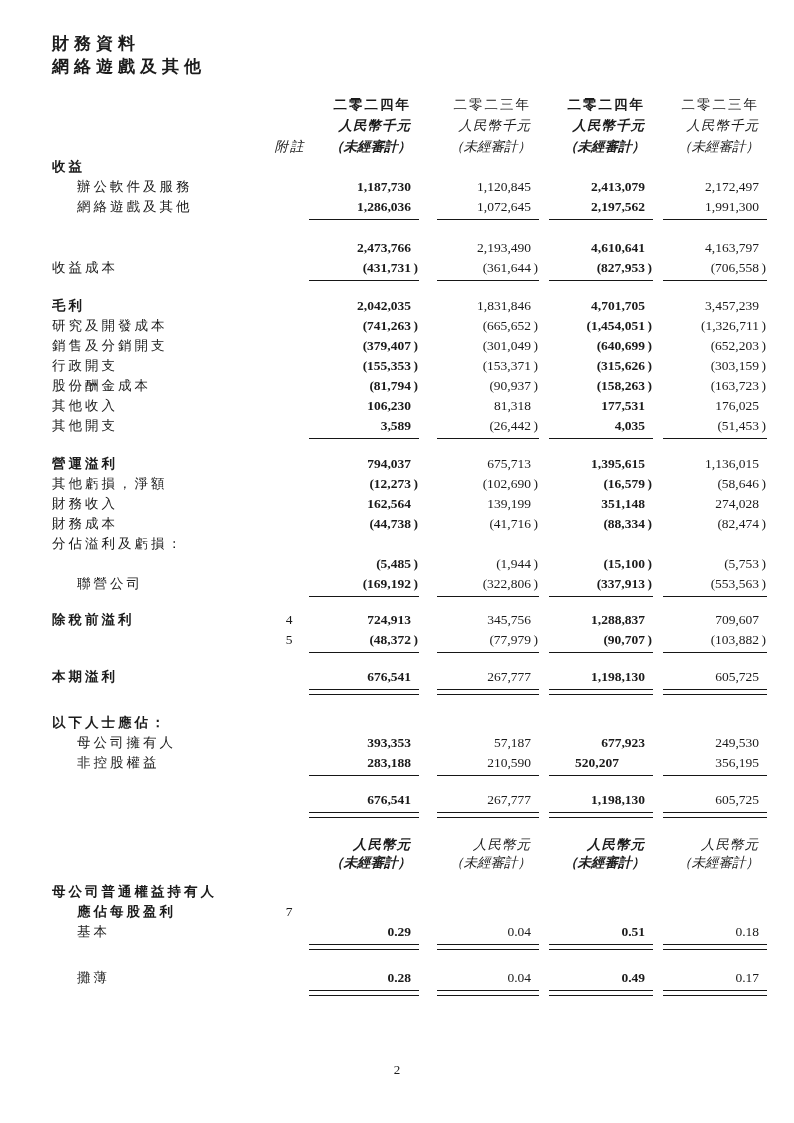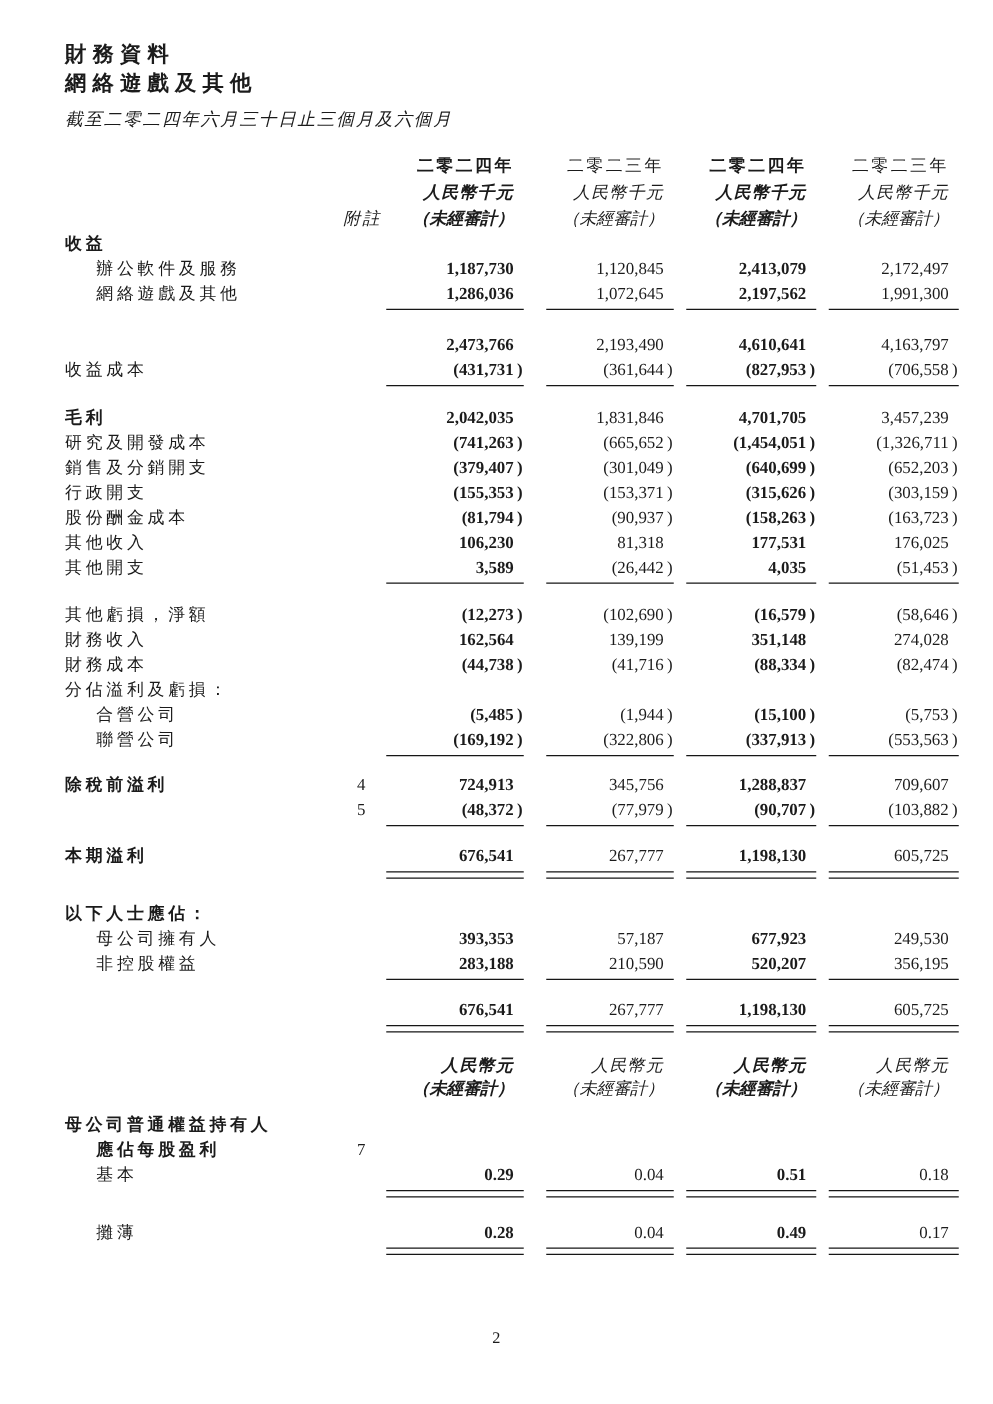--- a/index.html
+++ b/index.html
@@ -44,21 +44,20 @@
 
   .pageno { position: absolute; left: 0; right: 0; top: 1062px; text-align: center; font-size: 13px; }
 </style>
 </head>
 <body>
 
 <div class="page">
   <div class="content">
     <h1 class="t1">財務資料</h1>
     <h1 class="t1">網絡遊戲及其他</h1>
-    <p class="subtitle">截至二零二四年六月三十日止三個月及六個月</p>
 
     <div class="tbl" id="statement-table">
         <div class="trow hline21">
           <div class="num yr b" style="grid-column: 3;">二零二四年</div>
           <div class="num yr" style="grid-column: 5;">二零二三年</div>
           <div class="num yr b" style="grid-column: 7;">二零二四年</div>
           <div class="num yr" style="grid-column: 9;">二零二三年</div>
         </div>
         <div class="trow hline21">
           <div class="num it u b" style="grid-column: 3;">人民幣千元</div>
@@ -167,20 +166,27 @@
           <div class="num" style="grid-column: 9;">(51,453<span class="cp">)</span></div>
         </div>
         <div class="trow rule-row">
           <div class="rs" style="grid-column: 3;"></div>
           <div class="rs" style="grid-column: 5;"></div>
           <div class="rs" style="grid-column: 7;"></div>
           <div class="rs" style="grid-column: 9;"></div>
         </div>
         <div class="spacer" style="height: 13px;"></div>
         <div class="trow r20">
+          <div class="lbl b">營運溢利</div>
+          <div class="num b" style="grid-column: 3;">794,037</div>
+          <div class="num" style="grid-column: 5;">675,713</div>
+          <div class="num b" style="grid-column: 7;">1,395,615</div>
+          <div class="num" style="grid-column: 9;">1,136,015</div>
+        </div>
+        <div class="trow r20">
           <div class="lbl">其他虧損，淨額</div>
           <div class="num b" style="grid-column: 3;">(12,273<span class="cp">)</span></div>
           <div class="num" style="grid-column: 5;">(102,690<span class="cp">)</span></div>
           <div class="num b" style="grid-column: 7;">(16,579<span class="cp">)</span></div>
           <div class="num" style="grid-column: 9;">(58,646<span class="cp">)</span></div>
         </div>
         <div class="trow r20">
           <div class="lbl">財務收入</div>
           <div class="num b" style="grid-column: 3;">162,564</div>
           <div class="num" style="grid-column: 5;">139,199</div>
@@ -191,21 +197,20 @@
           <div class="lbl">財務成本</div>
           <div class="num b" style="grid-column: 3;">(44,738<span class="cp">)</span></div>
           <div class="num" style="grid-column: 5;">(41,716<span class="cp">)</span></div>
           <div class="num b" style="grid-column: 7;">(88,334<span class="cp">)</span></div>
           <div class="num" style="grid-column: 9;">(82,474<span class="cp">)</span></div>
         </div>
         <div class="trow r20">
           <div class="lbl">分佔溢利及虧損：</div>
         </div>
         <div class="trow r20">
-          <div class="lbl ind">合營公司</div>
           <div class="num b" style="grid-column: 3;">(5,485<span class="cp">)</span></div>
           <div class="num" style="grid-column: 5;">(1,944<span class="cp">)</span></div>
           <div class="num b" style="grid-column: 7;">(15,100<span class="cp">)</span></div>
           <div class="num" style="grid-column: 9;">(5,753<span class="cp">)</span></div>
         </div>
         <div class="trow r20">
           <div class="lbl ind">聯營公司</div>
           <div class="num b" style="grid-column: 3;">(169,192<span class="cp">)</span></div>
           <div class="num" style="grid-column: 5;">(322,806<span class="cp">)</span></div>
           <div class="num b" style="grid-column: 7;">(337,913<span class="cp">)</span></div>
@@ -261,21 +266,21 @@
           <div class="lbl ind">母公司擁有人</div>
           <div class="num b" style="grid-column: 3;">393,353</div>
           <div class="num" style="grid-column: 5;">57,187</div>
           <div class="num b" style="grid-column: 7;">677,923</div>
           <div class="num" style="grid-column: 9;">249,530</div>
         </div>
         <div class="trow r20">
           <div class="lbl ind">非控股權益</div>
           <div class="num b" style="grid-column: 3;">283,188</div>
           <div class="num" style="grid-column: 5;">210,590</div>
-          <div class="num b" style="grid-column: 7;">520,207</div>
+          <div class="num b" style="grid-column: 7; text-align: center;">520,207</div>
           <div class="num" style="grid-column: 9;">356,195</div>
         </div>
         <div class="trow rule-row">
           <div class="rs" style="grid-column: 3;"></div>
           <div class="rs" style="grid-column: 5;"></div>
           <div class="rs" style="grid-column: 7;"></div>
           <div class="rs" style="grid-column: 9;"></div>
         </div>
         <div class="spacer" style="height: 12px;"></div>
         <div class="trow r20">

